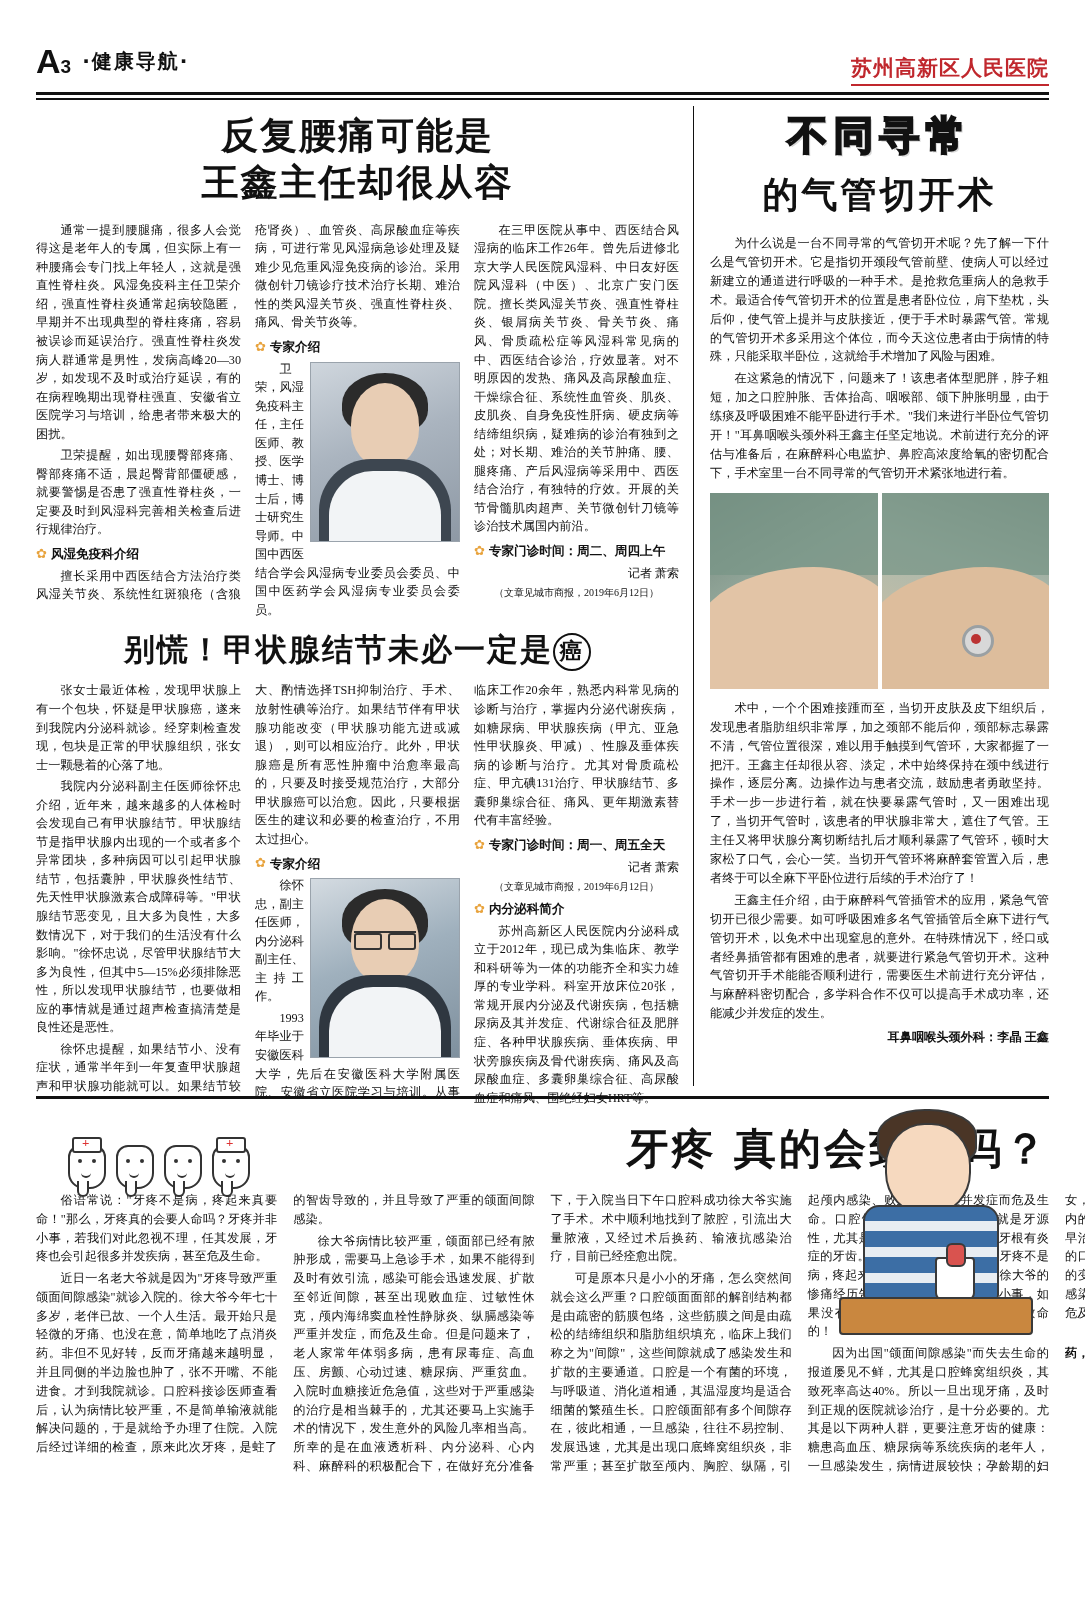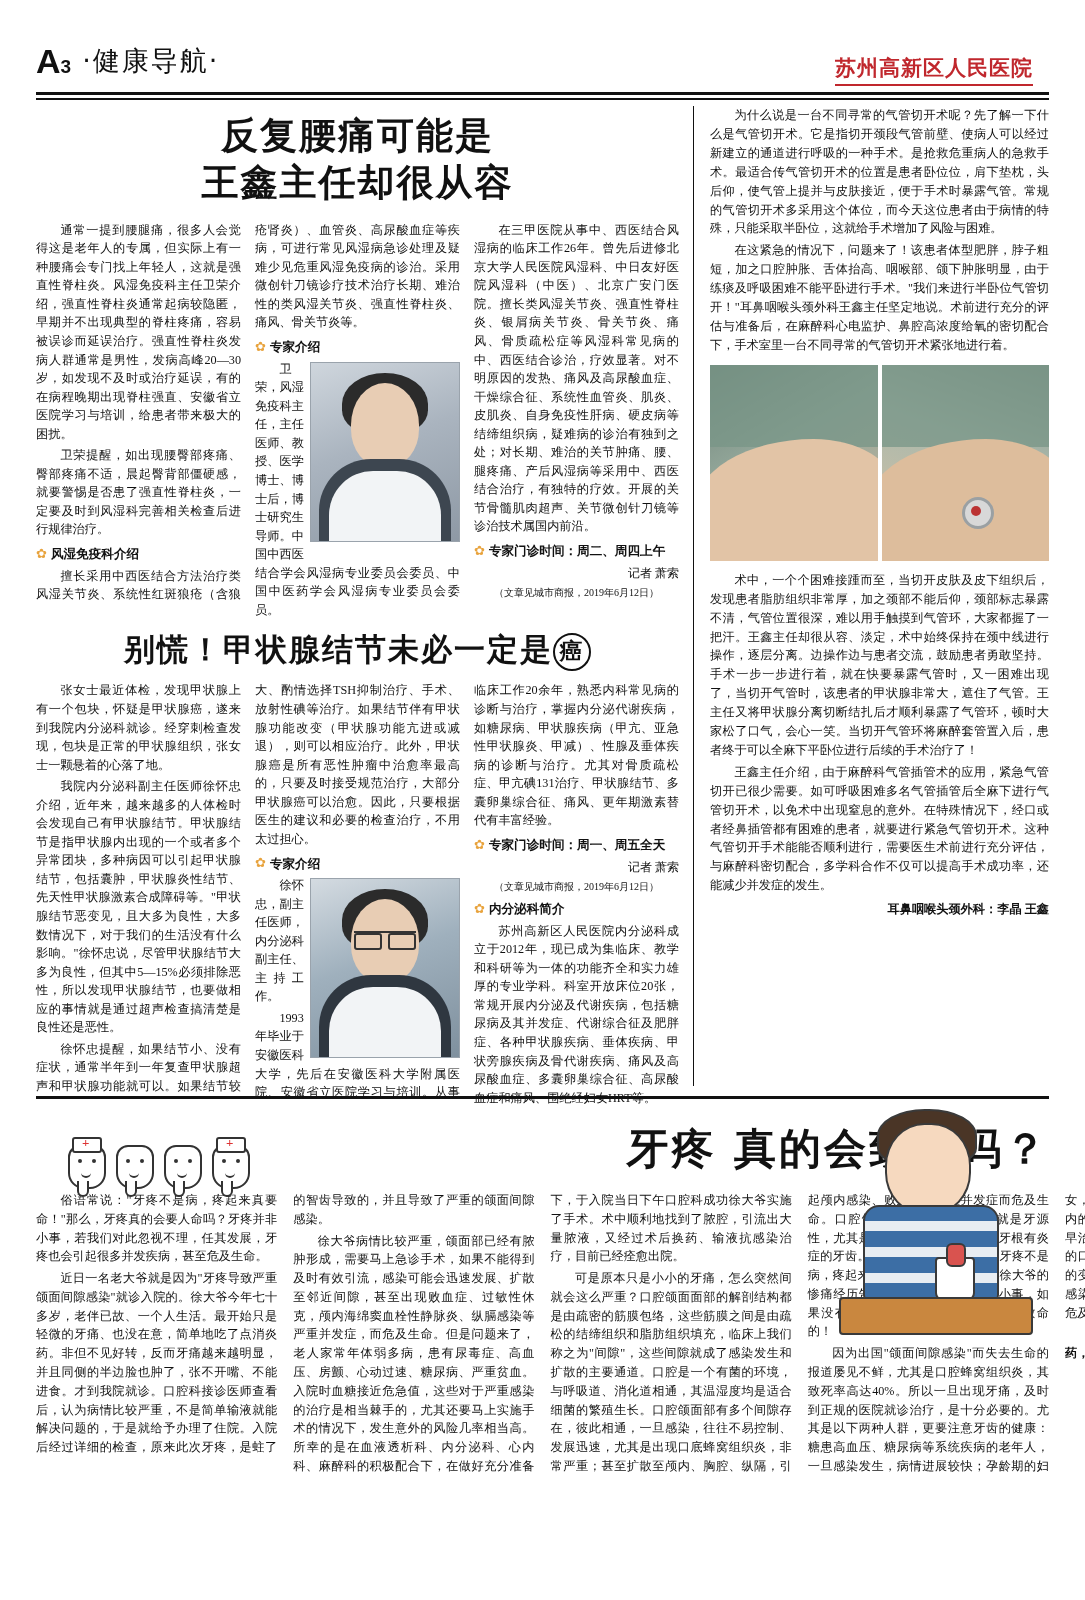--- a/index.html
+++ b/index.html
@@ -39,28 +39,28 @@
     color: #111;
     display: flex;
     align-items: baseline;
   }
   .page-num-badge .sub {
     font-size: 19px;
     margin-left: 1px;
   }
   .masthead-title {
     font-family: "DejaVu Sans", sans-serif;
-    font-weight: normal;
-    font-size: 27px;
+    font-weight: bold;
+    font-size: 20px;
     margin-left: 12px;
     letter-spacing: 2px;
   }
   .masthead-logo {
     position: absolute;
-    right: 16px;
+    right: 0;
     bottom: 6px;
     color: #c0272d;
     font-family: "DejaVu Sans", sans-serif;
     font-weight: bold;
     font-size: 21px;
     letter-spacing: 1px;
     border-bottom: 2px solid #c0272d;
     padding-bottom: 2px;
   }
   .rule-thin {
@@ -569,20 +569,24 @@
           <div class="subhead">
             <span class="flower">✿</span>
             <span>内分泌科简介</span>
           </div>
           <p>苏州高新区人民医院内分泌科成立于2012年，现已成为集临床、教学和科研等为一体的功能齐全和实力雄厚的专业学科。科室开放床位20张，常规开展内分泌及代谢疾病，包括糖尿病及其并发症、代谢综合征及肥胖症、各种甲状腺疾病、垂体疾病、甲状旁腺疾病及骨代谢疾病、痛风及高尿酸血症、多囊卵巢综合征、高尿酸血症和痛风、围绝经妇女HRT等。</p>
         </div>
       </div>
     </div>
 
     <div class="col-right">
+      <div class="outline-head">
+        <span class="line1">不同寻常</span>
+        <span class="line2">的气管切开术</span>
+      </div>
 
       <div class="flow">
         <p>为什么说是一台不同寻常的气管切开术呢？先了解一下什么是气管切开术。它是指切开颈段气管前壁、使病人可以经过新建立的通道进行呼吸的一种手术。是抢救危重病人的急救手术。最适合传气管切开术的位置是患者卧位位，肩下垫枕，头后仰，使气管上提并与皮肤接近，便于手术时暴露气管。常规的气管切开术多采用这个体位，而今天这位患者由于病情的特殊，只能采取半卧位，这就给手术增加了风险与困难。</p>
         <p>在这紧急的情况下，问题来了！该患者体型肥胖，脖子粗短，加之口腔肿胀、舌体抬高、咽喉部、颌下肿胀明显，由于练痰及呼吸困难不能平卧进行手术。"我们来进行半卧位气管切开！"耳鼻咽喉头颈外科王鑫主任坚定地说。术前进行充分的评估与准备后，在麻醉科心电监护、鼻腔高浓度给氧的密切配合下，手术室里一台不同寻常的气管切开术紧张地进行着。</p>
       </div>
 
       <div class="photo-pair">
         <div class="photo p1">
           <div class="drape"></div>
           <div class="neck"></div>

